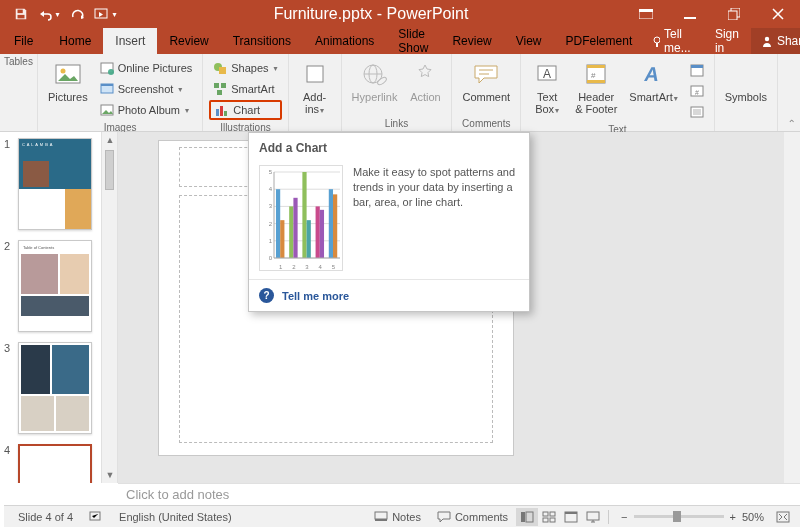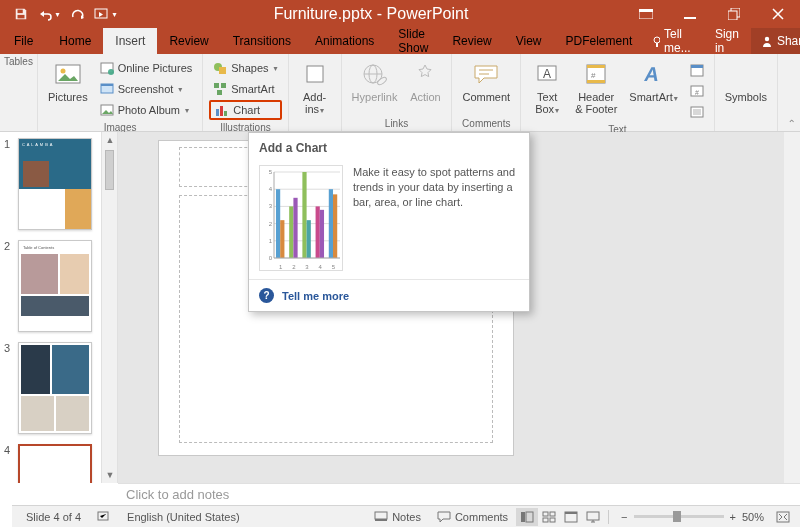--- a/index.html
+++ b/index.html
@@ -54,21 +54,21 @@
 .stage .ph { position:absolute; border:1px dashed #bbb; }
 .rscroll { width:16px; background:#f1f1f1; }
 
 .thumb-item { display:flex; align-items:flex-start; gap:4px; margin-bottom:10px;}
 .thumb-item .tn { font-size:11px; color:#555; width:10px;}
 .thumb-item .timg { width:74px; height:92px; background:#fff; border:1px solid #c9c9c9; box-shadow:0 1px 2px rgba(0,0,0,0.15);}
 .thumb-item.sel .timg { border:2px solid #b7472a; }
 
 .notes { position:absolute; left:118px; right:0; bottom:22px; height:22px; background:#fff; border-top:1px solid #e0e0e0; display:flex; align-items:center; padding:0 8px; color:#999; font-size:13px;}
 
-.status { position:absolute; left:12px; right:0; bottom:0; height:22px; background:#f1f1f1; border-top:1px solid #d4d4d4; display:flex; align-items:center; font-size:11px; color:#555; padding:0 6px;}
+.status { position:absolute; left:4px; right:0; bottom:0; height:22px; background:#f1f1f1; border-top:1px solid #d4d4d4; display:flex; align-items:center; font-size:11px; color:#555; padding:0 6px;}
 .status .sseg { display:flex; align-items:center; gap:4px; padding:0 8px; cursor:pointer;}
 .status .spacer { flex:1; }
 .status .viewbtn { width:22px; height:18px; display:flex; align-items:center; justify-content:center; cursor:pointer;}
 .status .zoom { display:flex; align-items:center; gap:6px; padding:0 8px;}
 .status .ztrack { width:90px; height:3px; background:#d0d0d0; position:relative;}
 .status .ztrack .zthumb { position:absolute; left:39px; top:-4px; width:8px; height:11px; background:#9a9a9a;}
 
 .drop { font-size:8px; color:#777; margin-left:1px;}
 svg { display:block; }
 .muted { color:#9a9a9a !important; }

